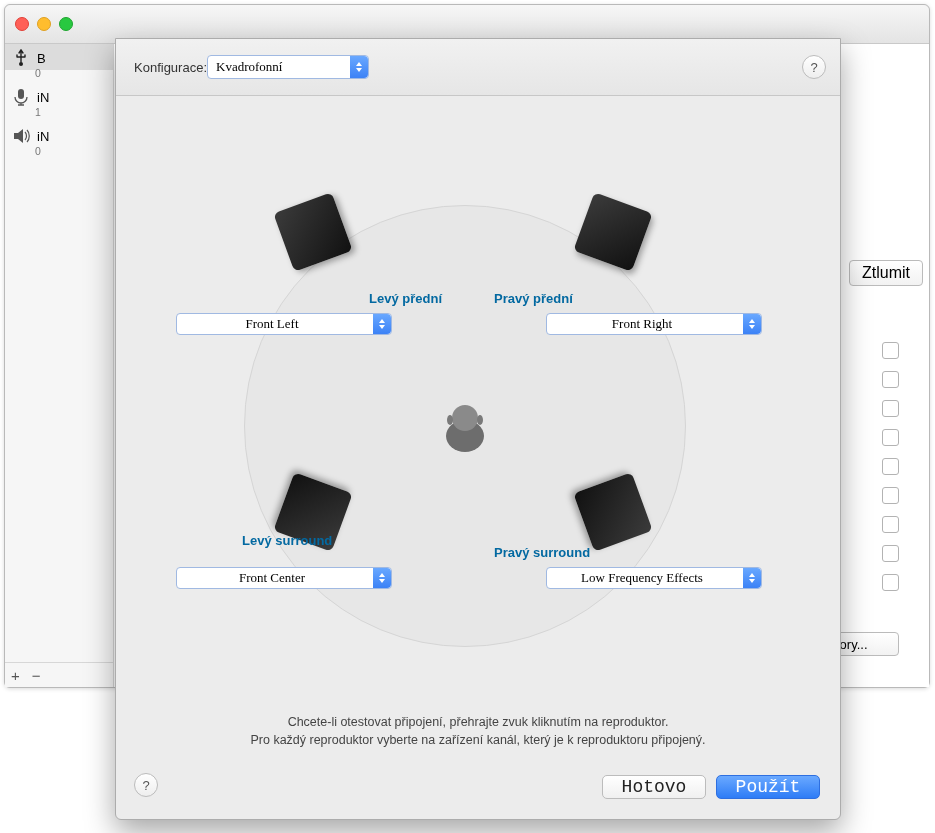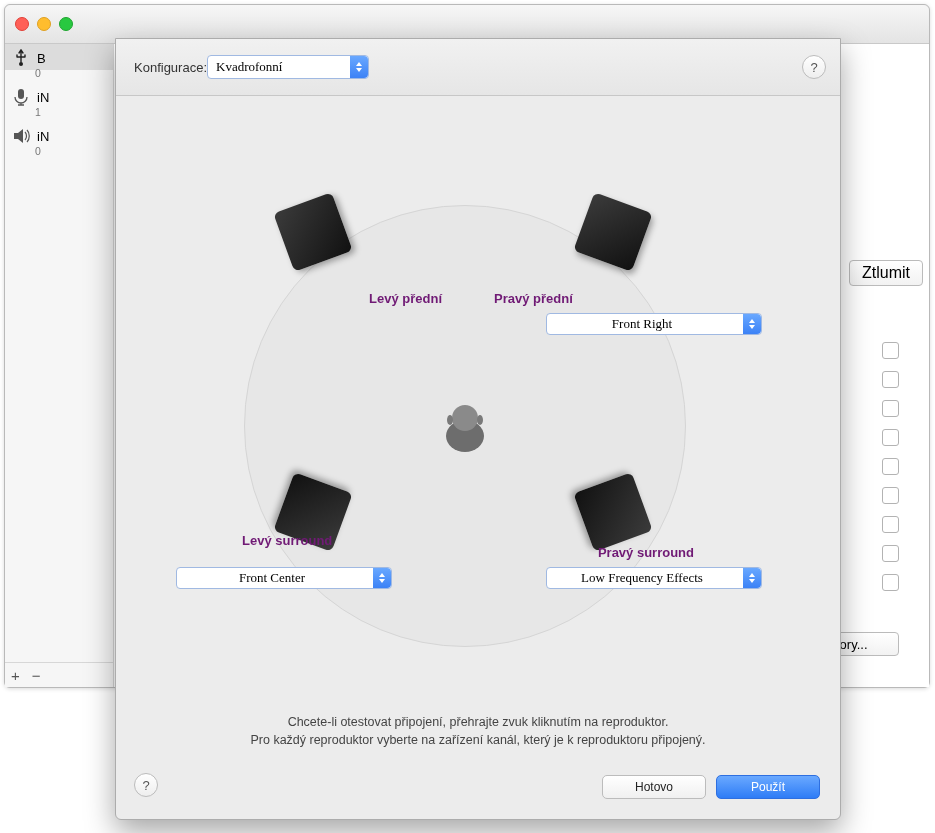--- a/index.html
+++ b/index.html
@@ -191,27 +191,27 @@
   .sp-fr { left:466px; top:92px;}
   .sp-fr .spk-body { transform:rotate(20deg);}
   .sp-rl { left:166px; top:372px;}
   .sp-rl .spk-body { transform:rotate(-160deg);}
   .sp-rr { left:466px; top:372px;}
   .sp-rr .spk-body { transform:rotate(160deg);}
 
   .spk-label {
     position:absolute;
     font-size:13px; font-weight:600;
-    color:#701a75;
+    color:#0369a1;
     width:200px;
   }
   .lbl-fl { left:126px; top:182px; text-align:right;}
   .lbl-fr { left:378px; top:182px; text-align:left;}
   .lbl-rl { left:126px; top:424px; text-align:left;}
-  .lbl-rr { left:378px; top:436px; text-align:right;}
+  .lbl-rr { left:378px; top:436px; text-align:left;}
 
   .spk-popup {
     position:absolute;
     width:216px;
   }
   .pp-fl { left:60px;  top:204px;}
   .pp-fr { left:430px; top:204px;}
   .pp-rl { left:60px;  top:458px;}
   .pp-rr { left:430px; top:458px;}
   .spk-popup .popup { width:100%; box-sizing:border-box; justify-content:center; padding-left:0;}
@@ -227,22 +227,22 @@
   }
   .sheet-buttons {
     position:absolute;
     right:20px; bottom:20px;
     display:flex; gap:10px;
   }
   .mac-btn {
     min-width:78px; height:22px; padding:0 12px;
     border:1px solid #bcbcbc; border-radius:5px;
     background:linear-gradient(#ffffff,#f0f0f0);
-    font-size:12px; color:#222;
-    display:flex; align-items:center; justify-content:center;
+    font-size:18px; color:#222;
+    display:flex; align-items:center; justify-content:center;font-family:Liberation Mono, monospace;
   }
   .mac-btn.default {
     background:linear-gradient(#6aa9ff,#2e7cf6);
     border-color:#2e6fe0;
     color:#fff;
   }
 </style>
 </head>
 <body>
 
@@ -349,20 +349,26 @@
       </div>
     <div class="speaker sp-rr">
         <div class="spk-body"></div>
       </div>
 
     <div class="spk-label lbl-fl">Levý přední</div>
     <div class="spk-label lbl-fr">Pravý přední</div>
     <div class="spk-label lbl-rl">Levý surround</div>
     <div class="spk-label lbl-rr">Pravý surround</div>
 
+    <div class="spk-popup pp-fl">
+      <div class="popup">
+          <span class="val">Front Left</span>
+          <span class="arrows"></span>
+        </div>
+    </div>
     <div class="spk-popup pp-fr">
       <div class="popup">
           <span class="val">Front Right</span>
           <span class="arrows"></span>
         </div>
     </div>
     <div class="spk-popup pp-rr">
       <div class="popup">
           <span class="val">Low Frequency Effects</span>
           <span class="arrows"></span>

